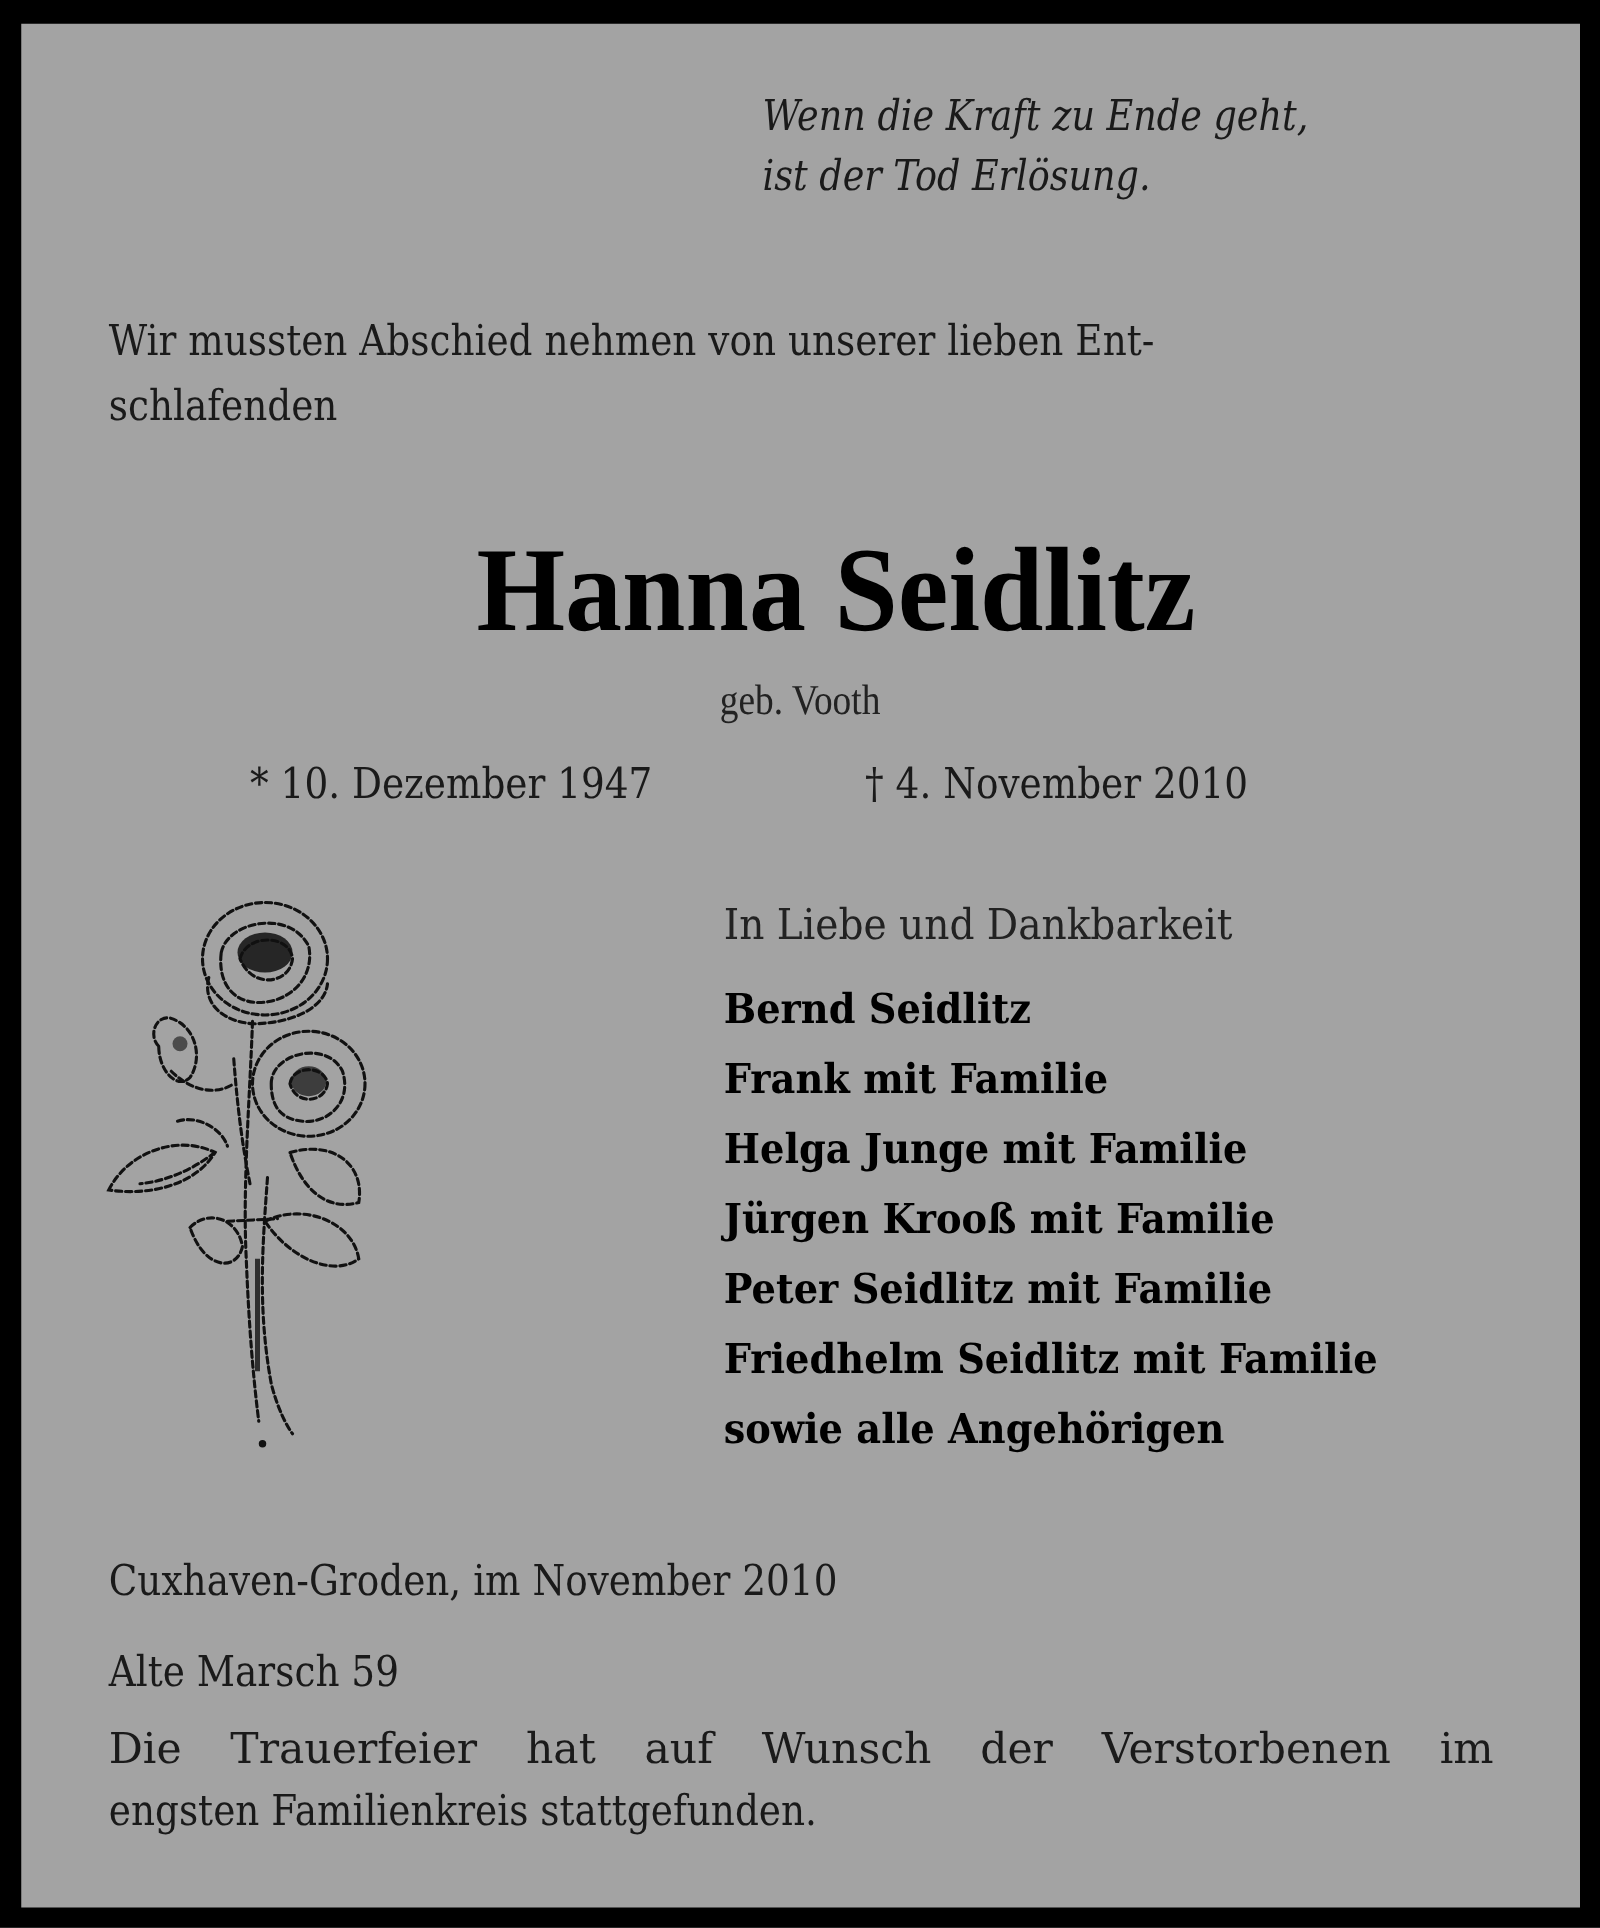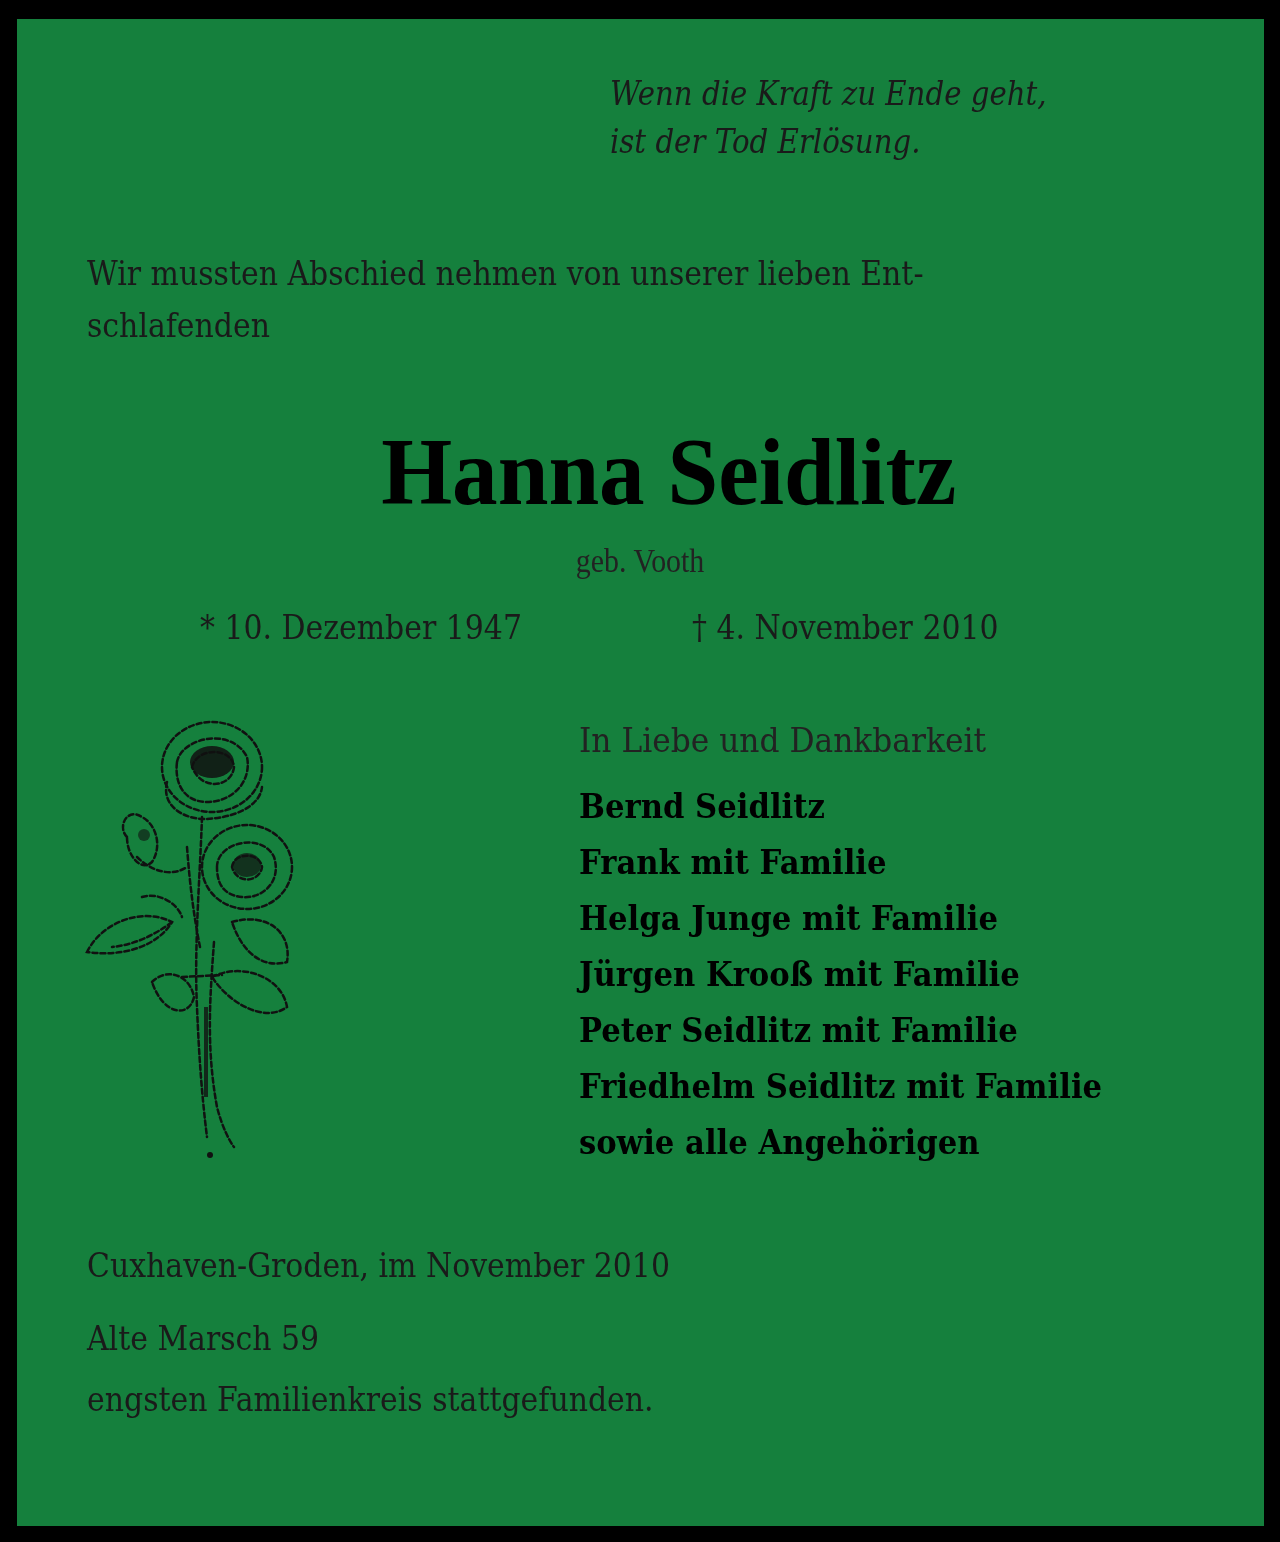--- a/index.html
+++ b/index.html
@@ -12,21 +12,21 @@
     height: 1542px;
     position: relative;
     overflow: hidden;
   }
   .frame {
     position: absolute;
     left: 17px;
     top: 19px;
     width: 1247px;
     height: 1507px;
-    background: #15803d;
+    background: #a3a3a3;
     color: #111;
     font-family: "DejaVu Serif", "Liberation Serif", serif;
   }
   .abs { position: absolute; white-space: nowrap; }
 
   .motto {
     left: 593px;
     top: 50px;
     font-style: italic;
     font-size: 34px;
@@ -229,16 +229,26 @@
     <li>Jürgen Krooß mit Familie</li>
     <li>Peter Seidlitz mit Familie</li>
     <li>Friedhelm Seidlitz mit Familie</li>
     <li>sowie alle Angehörigen</li>
   </ul>
 
   <div class="abs place">Cuxhaven-Groden, im November 2010</div>
   <div class="abs address">Alte Marsch 59</div>
 
   <div class="abs notice">
+    <div class="line1">
+      <span>Die</span>
+      <span>Trauerfeier</span>
+      <span>hat</span>
+      <span>auf</span>
+      <span>Wunsch</span>
+      <span>der</span>
+      <span>Verstorbenen</span>
+      <span>im</span>
+    </div>
     <span class="line2">engsten Familienkreis stattgefunden.</span>
   </div>
 
 </div>
 
 </body></html>

